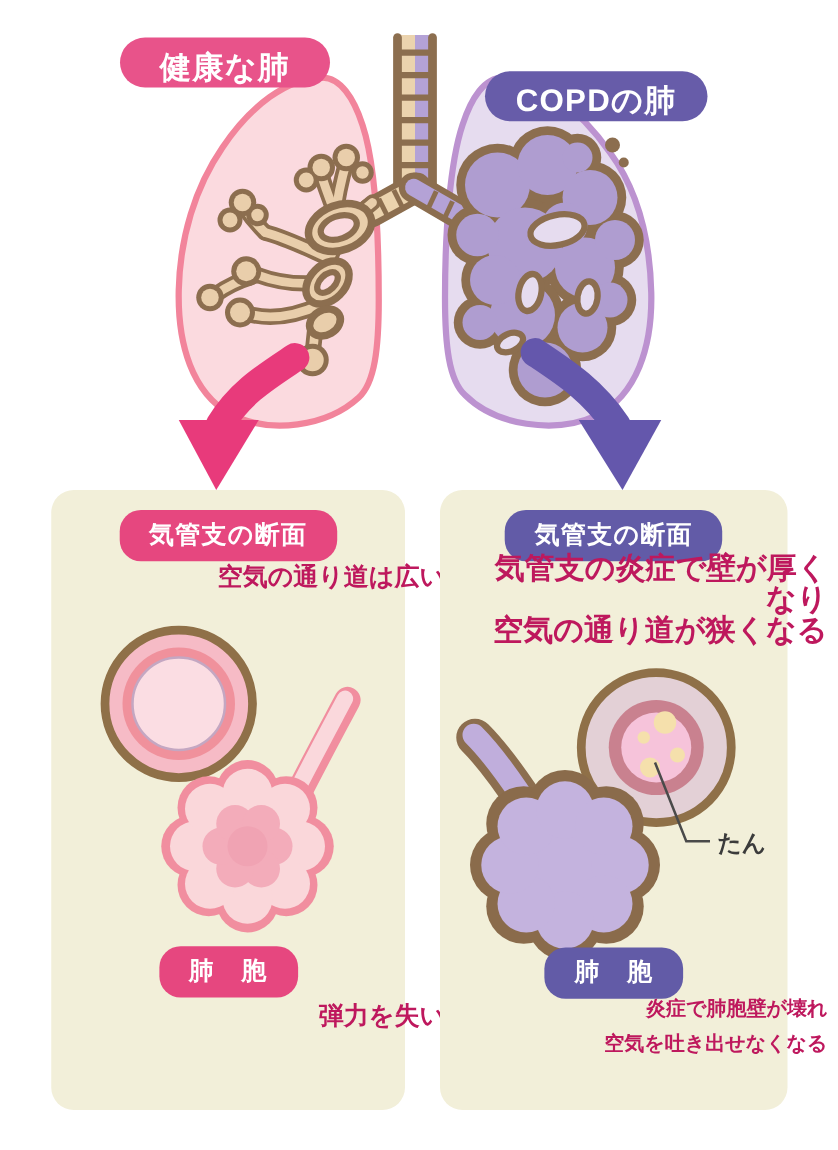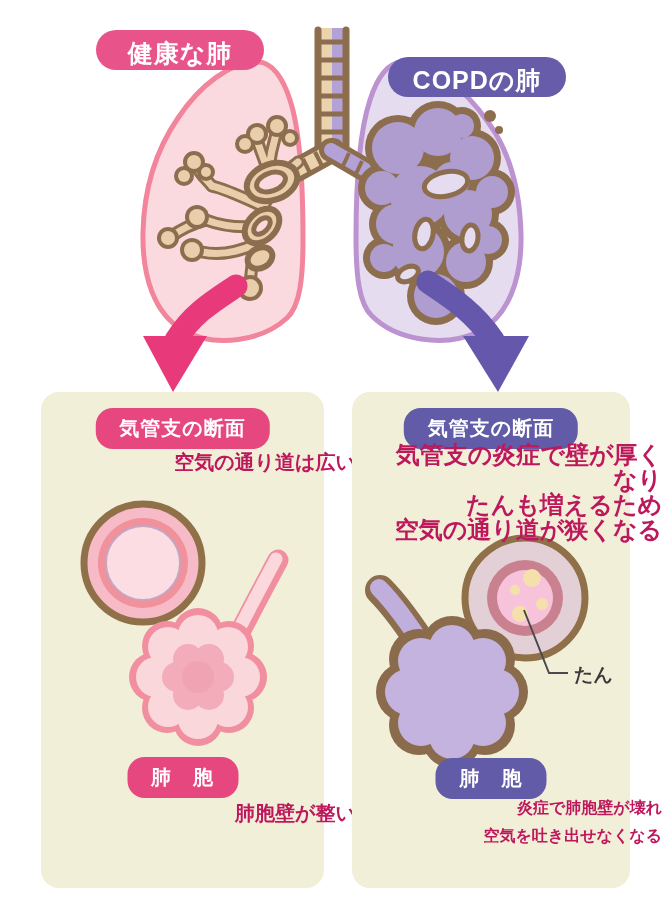--- a/index.html
+++ b/index.html
@@ -243,21 +243,21 @@
     <div class="pill pink" style="top:16px">
       <span>気管支の断面</span>
     </div>
     <div class="caption cap-1line">
       <div>空気の通り道は広い</div>
     </div>
     <div class="pill pink" style="top:365px">
       <span>肺　胞</span>
     </div>
     <div class="caption cap-bottom-left">
-      <div>肺胞壁が整い</div>
+      <div>弾力を失い</div>
     </div>
   </div>
 
   <div class="panel right">
     <svg width="278" height="496" viewBox="0 0 278 496">
 
       <g>
         <circle cx="173" cy="206" r="60" fill="#E3D0D6" stroke="#8F7048" stroke-width="7"></circle>
         <circle cx="173" cy="206" r="38" fill="#C9818F"></circle>
         <circle cx="173" cy="206" r="28" fill="#F6C3DA"></circle>
@@ -300,21 +300,20 @@
       </g>
 
       <polyline points="172,218 197,281 216,281" fill="none" stroke="#4A4A4A" stroke-width="2"></polyline>
       <text x="222" y="289" font-size="19" font-weight="bold" fill="#3B3B3B">たん</text>
     </svg>
     <div class="pill purple" style="top:16px">
       <span>気管支の断面</span>
     </div>
     <div class="caption cap-3line">
       <div>気管支の炎症で壁が厚くなり</div>
-      <div>たんも増えるため</div>
       <div>空気の通り道が狭くなる</div>
     </div>
     <div class="pill purple" style="top:366px">
       <span>肺　胞</span>
     </div>
     <div class="caption cap-bottom-right">
       <div>炎症で肺胞壁が壊れ</div>
       <div>空気を吐き出せなくなる</div>
     </div>
   </div>

